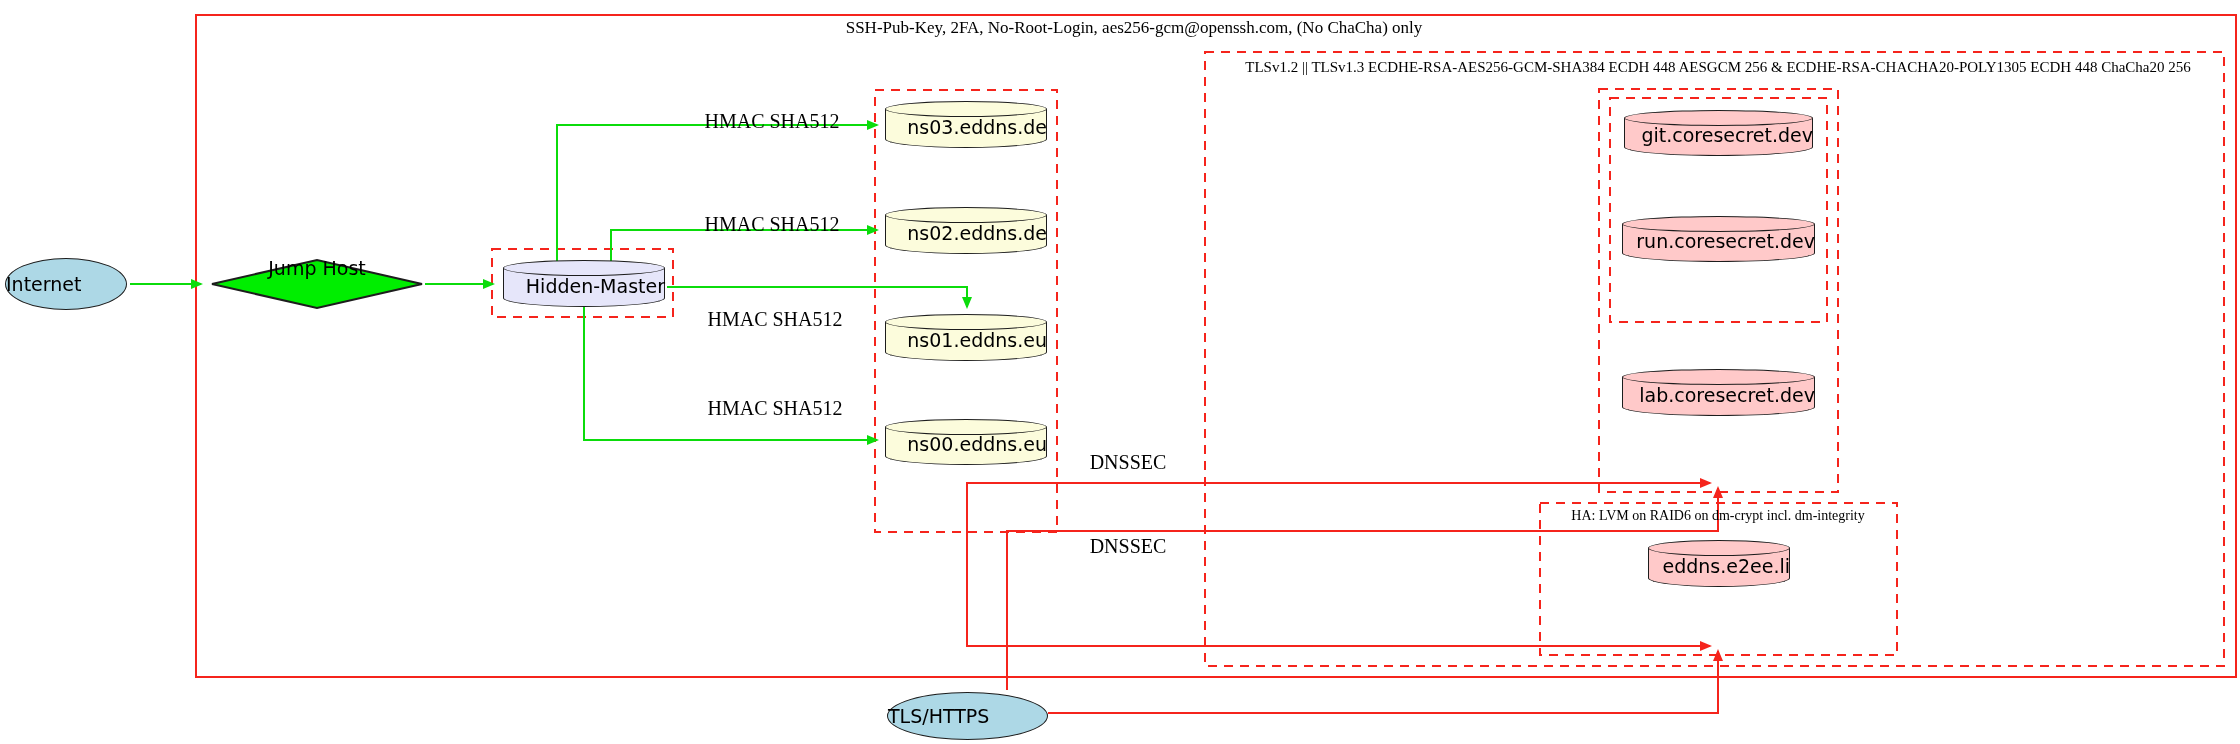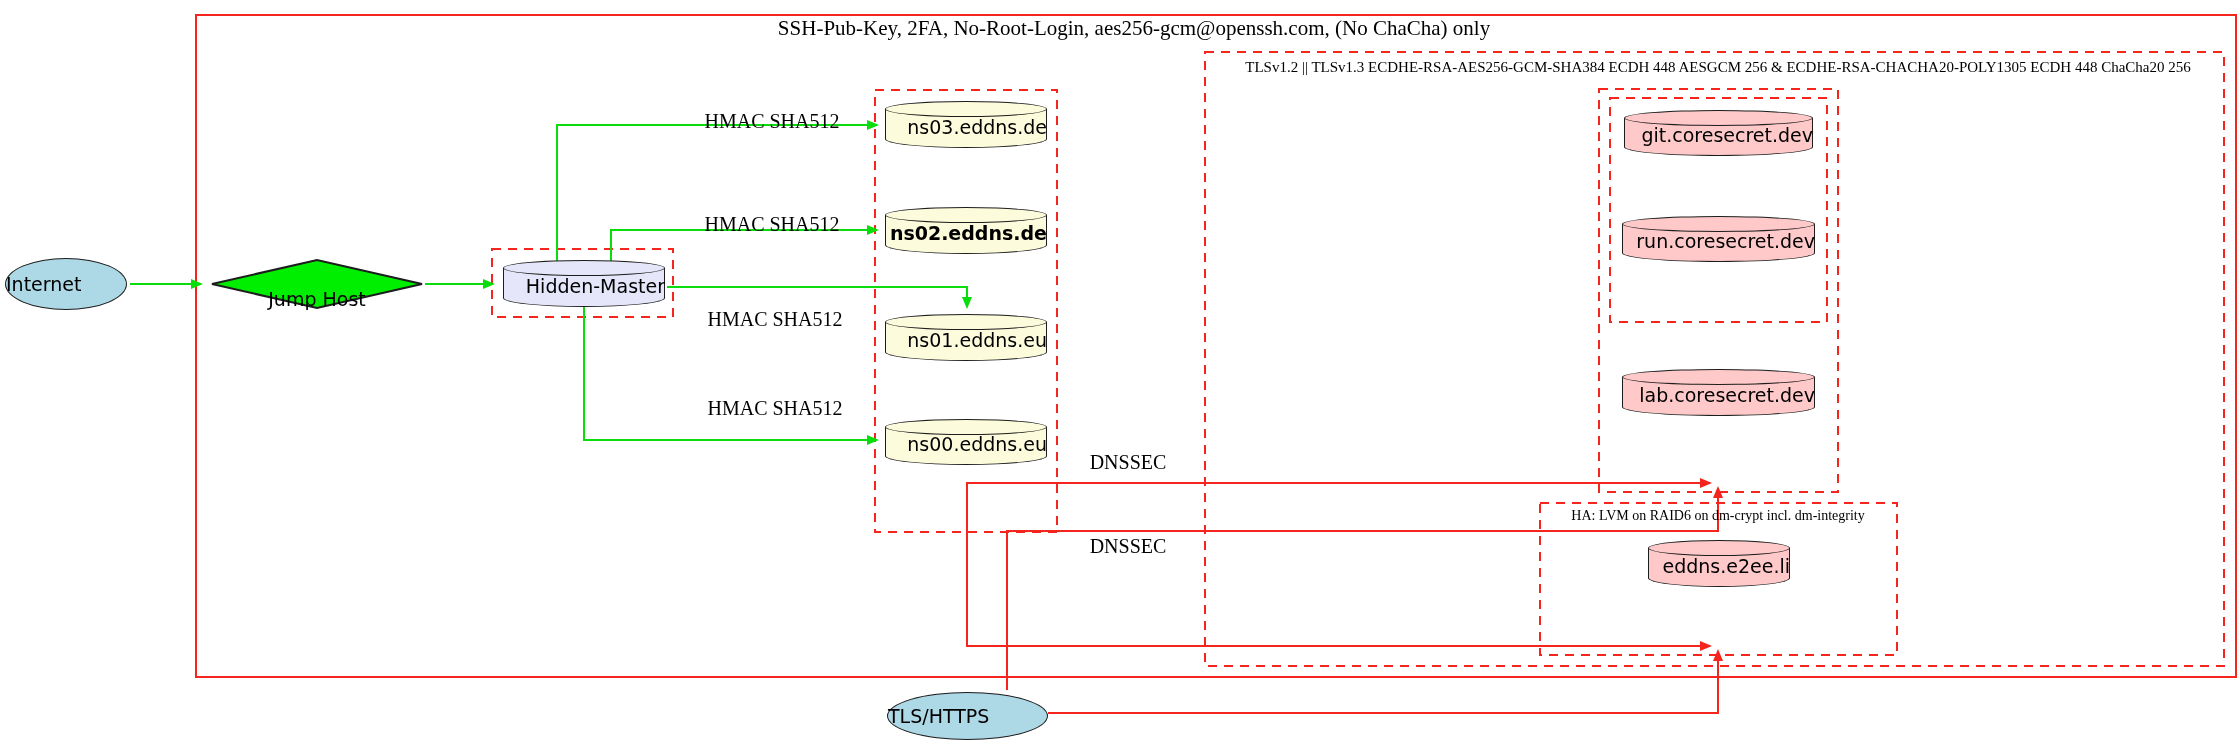--- a/index.html
+++ b/index.html
@@ -36,33 +36,33 @@
   .cyl .cyl-body{
     position:absolute;left:0;right:0;top:8px;bottom:0;box-sizing:border-box;
     border:1.6px solid var(--node-border);border-top:none;
     border-radius:0 0 50% 50% / 0 0 9px 9px;background:var(--f);
   }
   .cyl .cyl-top{
     position:absolute;left:0;right:0;top:0;height:16px;box-sizing:border-box;
     border:1.6px solid var(--node-border);border-radius:50%;background:var(--f);
   }
   .cyl .nlabel{top:55%;transform:translateY(-50%);text-align:right;}
-  .diamond{display:flex;align-items:flex-end;justify-content:center;}
+  .diamond{display:flex;align-items:flex-start;justify-content:center;}
   .diamond svg{position:absolute;left:0;top:0;}
   .diamond .nlabel{position:relative;}
   
   .elabel{
     position:absolute;transform:translate(-50%,-50%);white-space:nowrap;color:#000;
     font-family:"Liberation Serif","DejaVu Serif",serif;font-size:20px;
   }
   .clabel{
     position:absolute;transform:translate(-50%,-50%);white-space:nowrap;color:#000;
     font-family:"Liberation Serif","DejaVu Serif",serif;
   }
-  .clabel.ssh{font-size:21px;}
+  .clabel.ssh{font-size:17px;}
   .clabel.tls{font-size:15px;}
   .clabel.ha{font-size:14px;}
 </style>
 </head>
 <body>
 
 <div id="canvas">
 
   <svg id="wires" width="2240" height="744" viewBox="0 0 2240 744">
     <defs>
@@ -122,21 +122,21 @@
     <div class="cyl-top"></div>
     <div class="nlabel">Hidden-Master</div>
   </div>
 
   <div class="node cyl" style="left:885px;top:101px;width:162px;height:47px;--f:#fcfcdc;">
     <div class="cyl-body"></div>
     <div class="cyl-top"></div>
     <div class="nlabel">ns03.eddns.de</div>
   </div>
 
-  <div class="node cyl" style="left:885px;top:207px;width:162px;height:47px;font-weight:bold;--f:#fcfcdc;">
+  <div class="node cyl" style="left:885px;top:207px;width:162px;height:47px;--f:#fcfcdc;">
     <div class="cyl-body"></div>
     <div class="cyl-top"></div>
     <div class="nlabel">ns02.eddns.de</div>
   </div>
 
   <div class="node cyl" style="left:885px;top:314px;width:162px;height:47px;--f:#fcfcdc;">
     <div class="cyl-body"></div>
     <div class="cyl-top"></div>
     <div class="nlabel">ns01.eddns.eu</div>
   </div>

